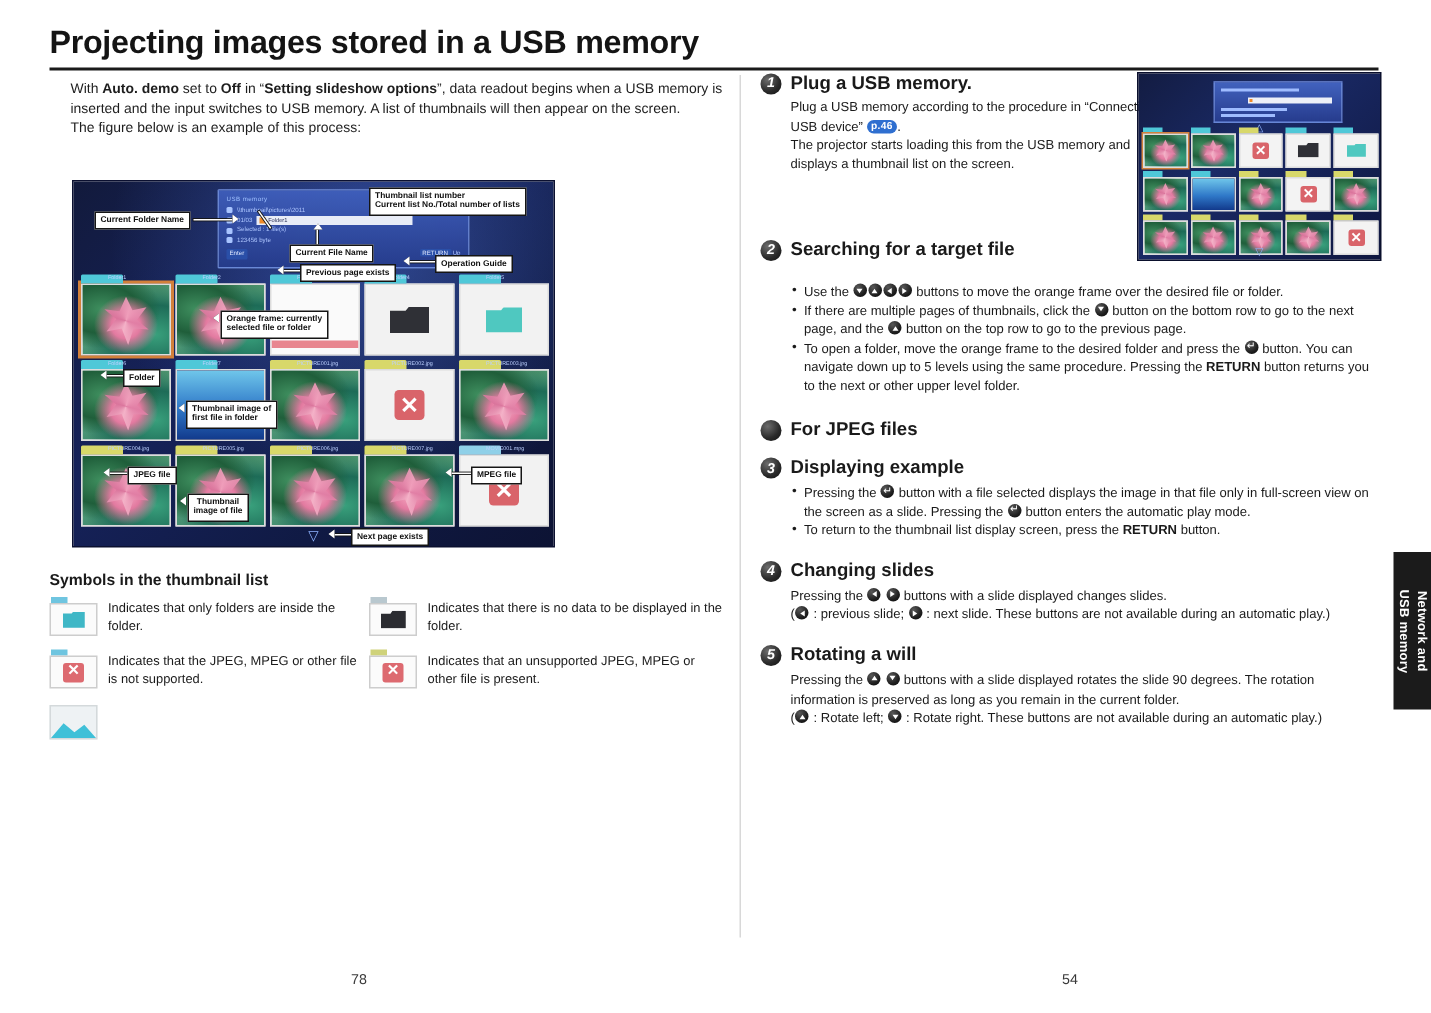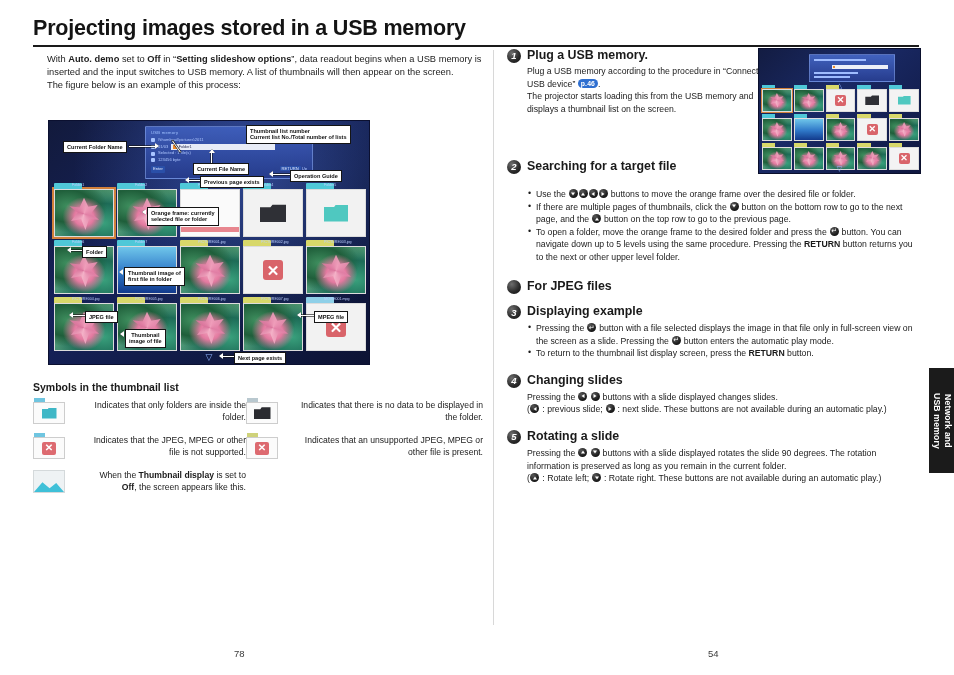--- a/index.html
+++ b/index.html
@@ -135,21 +135,21 @@
     position:absolute; width:0;height:0; z-index:6;
   }
   .arrowR{ border-top:3.2px solid transparent;border-bottom:3.2px solid transparent;border-left:4.5px solid #fff; filter:drop-shadow(0 0 .5px #151515); }
   .arrowL{ border-top:3.2px solid transparent;border-bottom:3.2px solid transparent;border-right:4.5px solid #fff; filter:drop-shadow(0 0 .5px #151515); }
   .arrowU{ position:absolute;width:0;height:0;border-left:3.2px solid transparent;border-right:3.2px solid transparent;border-bottom:4.5px solid #fff; filter:drop-shadow(0 0 .5px #151515); z-index:6;}
 
   
   .sym-head { position:absolute; left:33px; top:381px; font-size:10.5px; font-weight:bold; }
   .sym-grid { position:absolute; left:33px; top:398px; width:450px; }
   .sym-row { display:flex; gap:0px; margin-bottom:9px; }
-  .sym-item { display:flex; gap:19px; width:213px;text-align:right; }
+  .sym-item { display:flex; gap:7px; width:213px; }
   .sym-item.wide{ width:237px; }
   .sym-txt { font-size:8.6px; line-height:1.37; padding-top:2px; }
   .ficon { width:32px; height:26px; position:relative; flex:none; }
   .ficon .ftab{ position:absolute; left:1px; top:0; width:11px; height:5px; background:#6fc5e0; }
   .ficon .ftab.grey{ background:#b9c8cf; }
   .ficon .ftab.yel{ background:#cfd27a; }
   .ficon .fbody{
     position:absolute; left:0; top:4px; width:32px; height:22px;
     background:#fbfbfb; border:1px solid #cdcdcd;
     display:flex; align-items:center; justify-content:center;
@@ -514,21 +514,20 @@
         <div class="sym-txt">Indicates that an unsupported JPEG, MPEG or other file is present.</div>
       </div>
     </div>
     <div class="sym-row">
       <div class="sym-item">
         <div class="ficon plain">
           <div class="pbody">
               <div class="mount"></div>
             </div>
         </div>
-        <div class="sym-txt"><span>When the </span><span class="b">Thumbnail display</span><span> is set to </span><span class="b">Off</span><span>, the screen appears like this.</span></div>
       </div>
     </div>
   </div>
 
   <div class="right-col">
 
     <div class="step">
       <div class="step-head">
         <div class="num">1</div>
         <div class="step-title">Plug a USB memory.</div>
@@ -578,21 +577,21 @@
       </div>
       <div class="step-body" style="margin-top:3px;">
         <div>Pressing the <span class="btn lf"></span> <span class="btn rt"></span> buttons with a slide displayed changes slides.</div>
         <div>(<span class="btn lf"></span> : previous slide; <span class="btn rt"></span> : next slide. These buttons are not available during an automatic play.)</div>
       </div>
     </div>
 
     <div class="step" style="margin-top:13px;">
       <div class="step-head">
         <div class="num">5</div>
-        <div class="step-title">Rotating a slide</div>
+        <div class="step-title">Rotating a will</div>
       </div>
       <div class="step-body" style="margin-top:3px;">
         <div>Pressing the <span class="btn up"></span> <span class="btn dn"></span> buttons with a slide displayed rotates the slide 90 degrees. The rotation information is preserved as long as you remain in the current folder.</div>
         <div>(<span class="btn up"></span> : Rotate left; <span class="btn dn"></span> : Rotate right. These buttons are not available during an automatic play.)</div>
       </div>
     </div>
   </div>
 
   <div class="shot">
     <div class="osd2">

